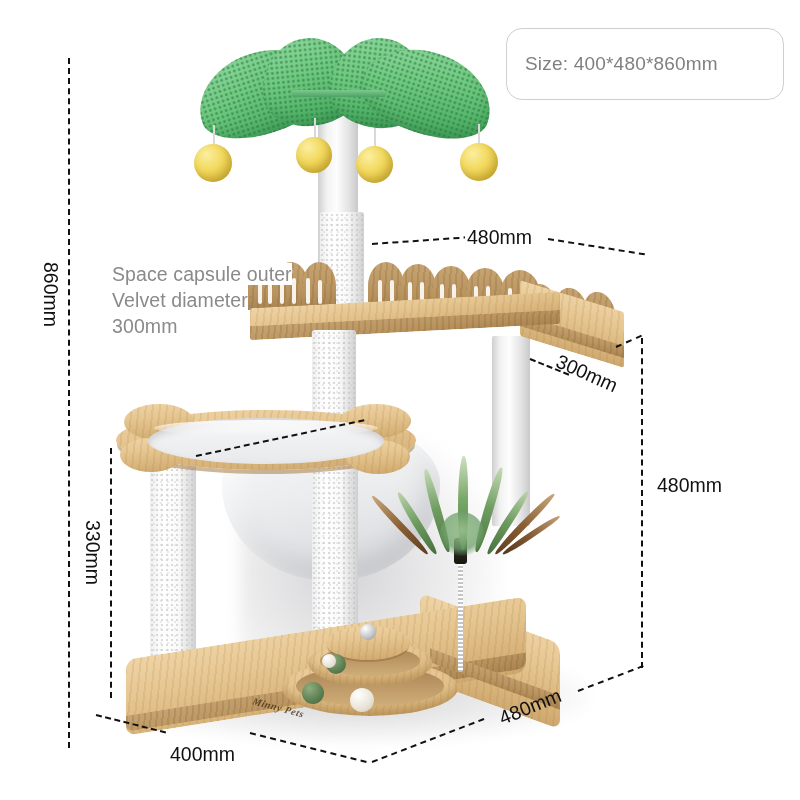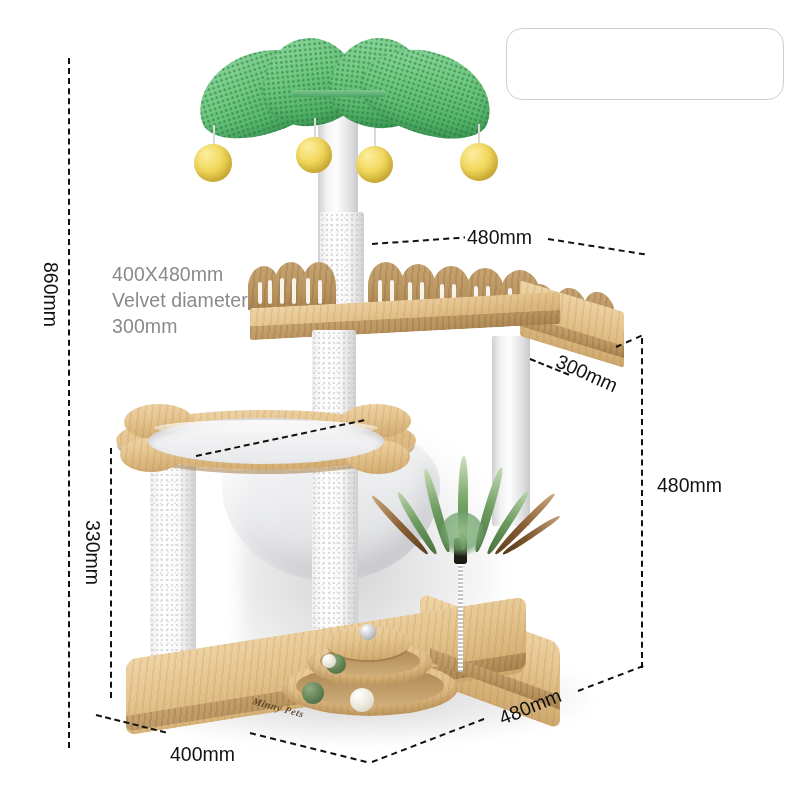--- a/index.html
+++ b/index.html
@@ -335,24 +335,27 @@
 
   <div class="dash-line" style="left:96px; top:714px; width:72px; transform:rotate(14deg);"></div>
   <div class="dash-line" style="left:250px; top:732px; width:120px; transform:rotate(14deg);"></div>
 
   <div class="dash-line" style="left:372px; top:761px; width:120px; transform:rotate(-21deg);"></div>
   <div class="dash-line" style="left:578px; top:690px; width:70px; transform:rotate(-21deg);"></div>
 
   <div class="dash-line" style="left:196px; top:455px; width:172px; transform:rotate(-12deg); z-index:22;"></div>
 
   <div class="info-box">
+    <div class="info-line">Size: 400*480*860mm</div>
   </div>
 
   <div class="capsule-note">
-    <div>400X480mm</div>
+    <div>
+      <span>Space capsule </span><span class="hl">outer</span>
+    </div>
     <div>Velvet diameter:</div>
     <div>300mm</div>
   </div>
 
   <div class="dim rot lbl-860">860mm</div>
   <div class="dim rot lbl-330">330mm</div>
   <div class="dim lbl-480top">480mm</div>
   <div class="dim lbl-300">300mm</div>
   <div class="dim lbl-480right">480mm</div>
   <div class="dim lbl-400bot">400mm</div>

